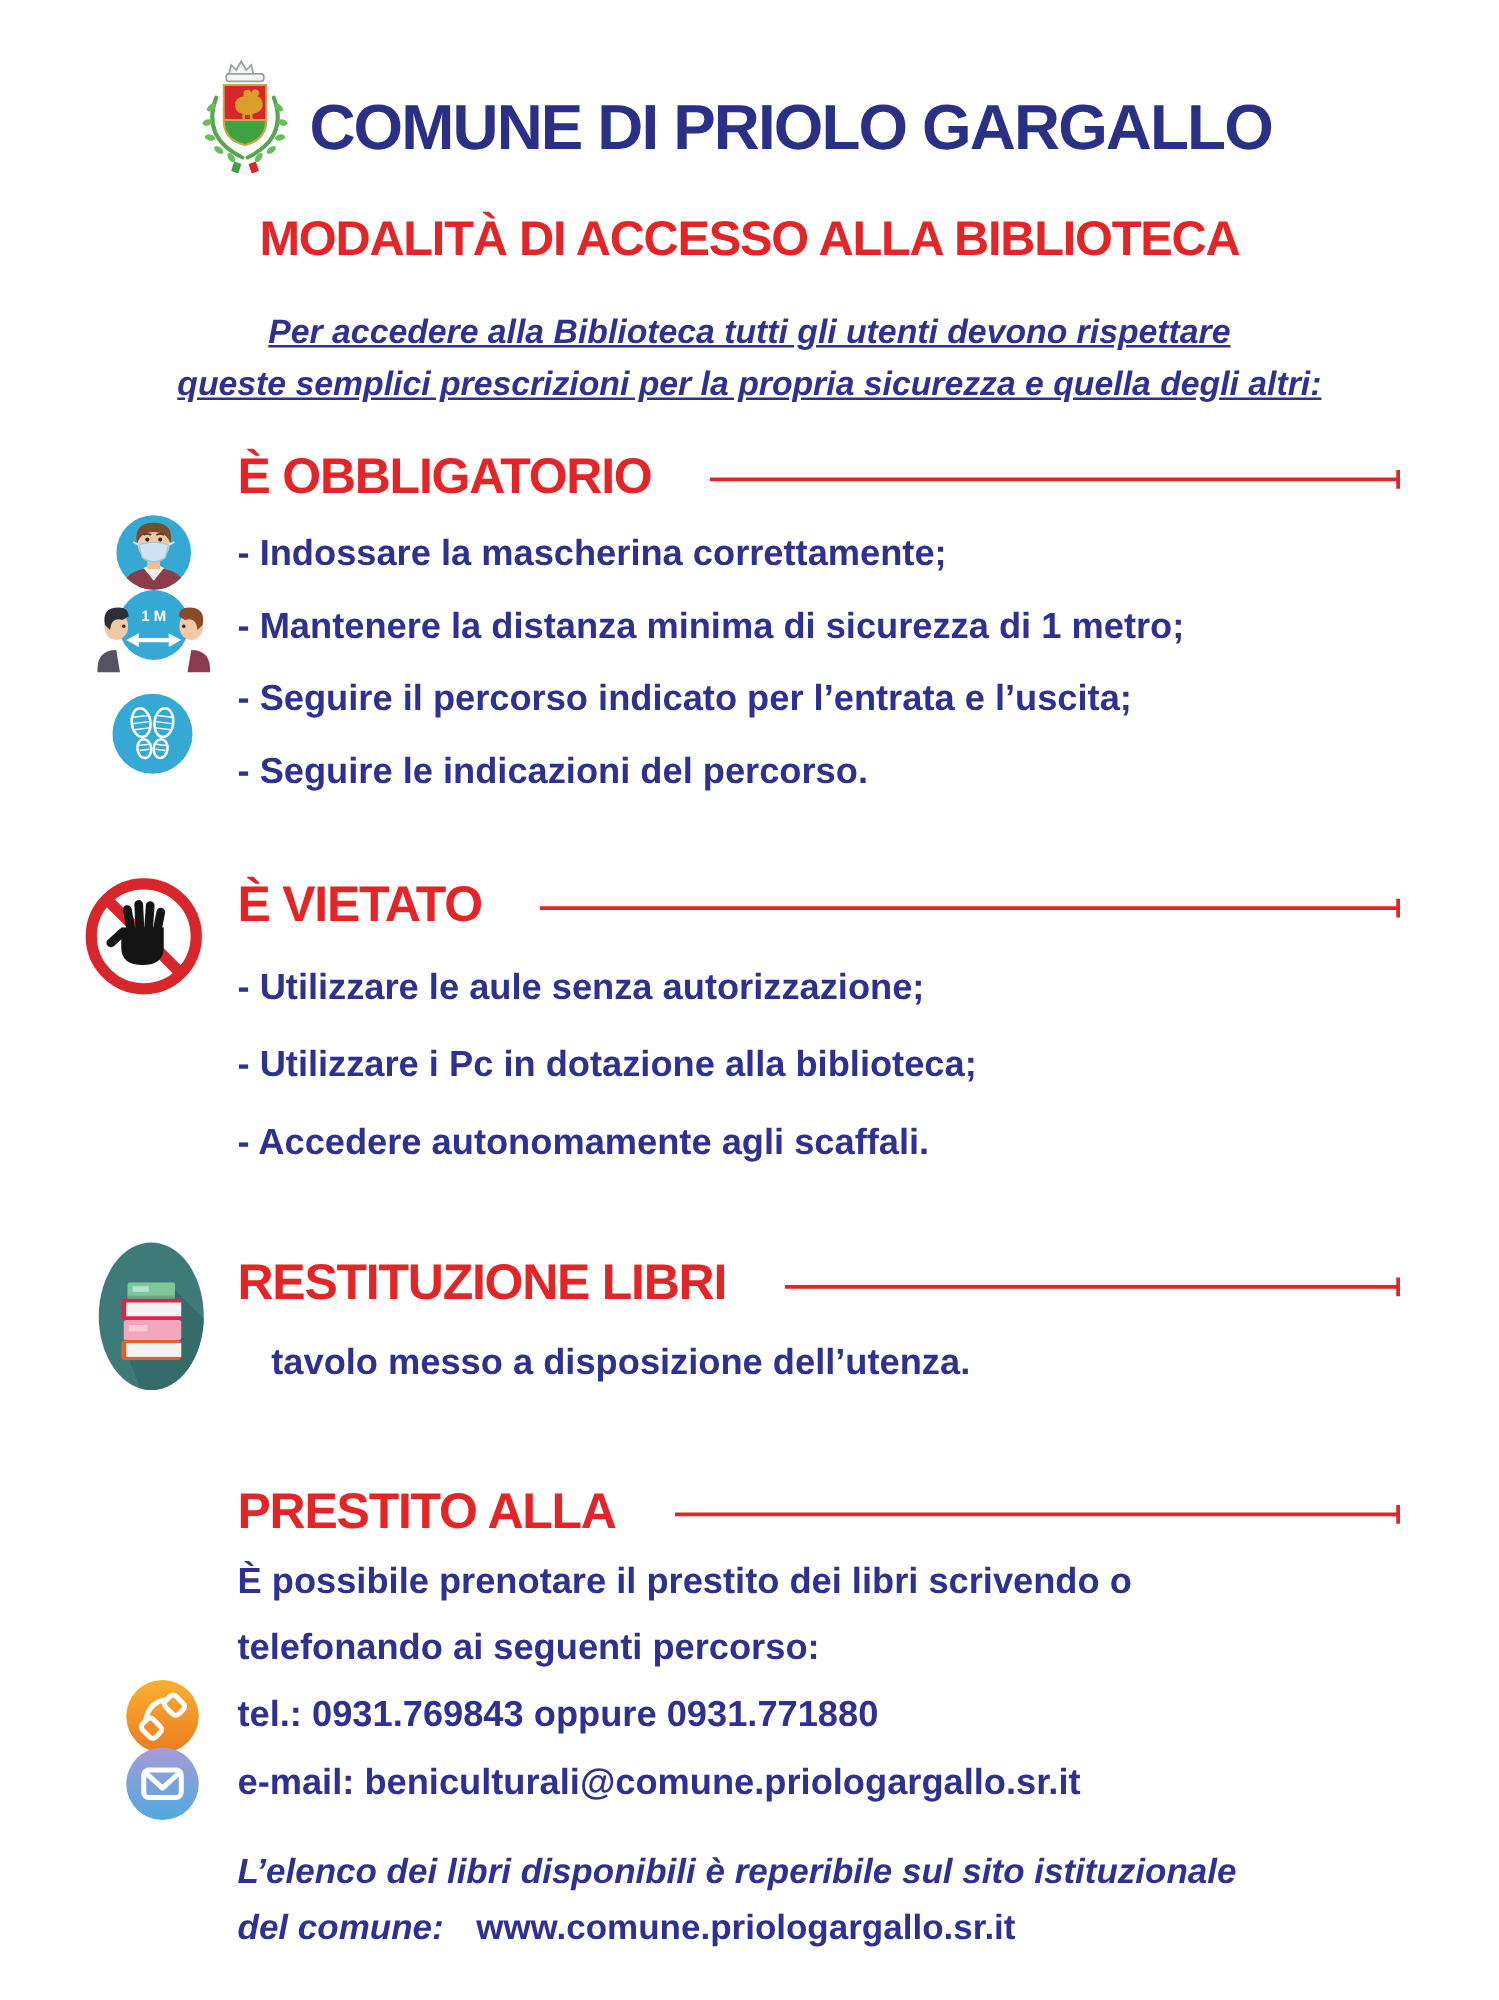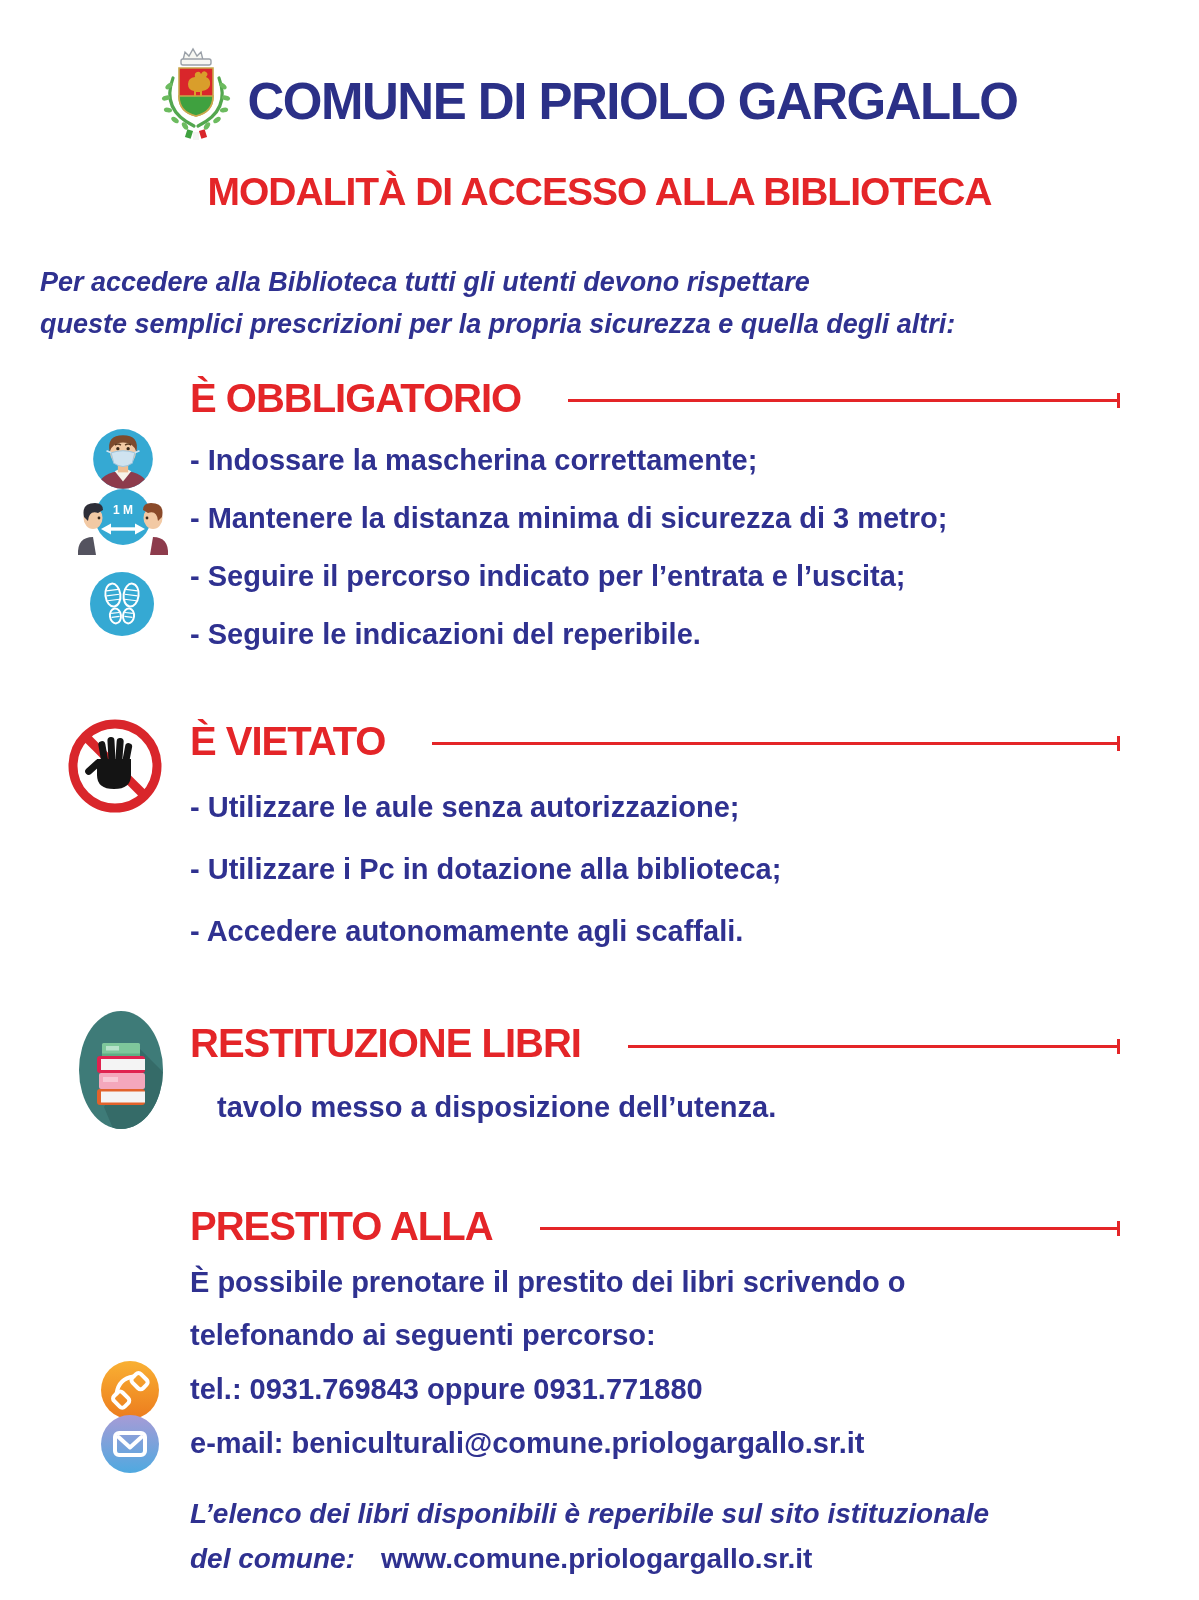--- a/index.html
+++ b/index.html
@@ -12,21 +12,21 @@
     font-family:"Liberation Sans",sans-serif;
     font-weight:700;
     color:#2f3190;
   }
   
   .header{display:flex;align-items:center;justify-content:center;padding-top:46px;gap:12px;margin-left:-26px;}
   .crest{width:80px;height:110px;flex:0 0 auto;}
   .crest svg{width:100%;height:100%;display:block;}
   .page-title{margin:0;font-size:51px;letter-spacing:-1.5px;color:#2b3087;white-space:nowrap;}
   .page-subtitle{margin:14px 0 0 0;text-align:center;font-size:39px;letter-spacing:-1px;color:#e42528;white-space:nowrap;}
-  .intro{margin:48px 40px 0 40px;font-style:italic;font-size:27px;line-height:1.55;}
+  .intro{margin:31px 40px 0 40px;text-align:center;font-style:italic;font-size:27px;line-height:1.55;text-decoration:underline;}
   
   .section{position:relative;padding-left:190px;padding-right:79px;}
   .sec-heading{display:flex;align-items:center;gap:17px;}
   .sec-label{color:#e42528;font-size:40px;letter-spacing:-1px;white-space:nowrap;line-height:1.1;}
   .rule{flex:1;height:3px;background:#e42528;margin-left:30px;position:relative;top:3px;}
   .rule::after{content:"";position:absolute;right:0;top:-6px;width:3px;height:15px;background:#e42528;}
   .item{position:relative;margin:22px 0 0 0;font-size:29px;line-height:1.25;}
   .icon-box{position:absolute;display:block;}
   .icon-box svg{display:block;width:100%;height:100%;}
   
@@ -148,21 +148,21 @@
           <ellipse cx="17" cy="37" rx="9.5" ry="11" fill="#f2c9a4"></ellipse>
           <path d="M8,36 q-3,-14 11,-14 q8,0 8,7 l-5,3 q-9,-3 -10,8 z" fill="#2e2e38"></path>
           <circle cx="23" cy="37" r="1.4" fill="#3a2a1d"></circle>
 
           <path d="M92,74 q1,-18 -15,-18 l-3,18 z" fill="#8d3b4c"></path>
           <ellipse cx="77" cy="37" rx="9.5" ry="11" fill="#f2c9a4"></ellipse>
           <path d="M86,36 q3,-14 -11,-14 q-8,0 -8,7 l5,3 q9,-3 10,8 z" fill="#8a4a2a"></path>
           <circle cx="71" cy="37" r="1.4" fill="#3a2a1d"></circle>
         </svg>
       </span>
-      <span>- Mantenere la distanza minima di sicurezza di 3 metro;</span>
+      <span>- Mantenere la distanza minima di sicurezza di 1 metro;</span>
     </p>
 
     <p class="item">
       <span class="icon-box foot-pos">
         <svg viewBox="0 0 72 72" xmlns="http://www.w3.org/2000/svg">
           <circle cx="36" cy="36" r="32" fill="#35a9d3"></circle>
           <g fill="none" stroke="#ffffff" stroke-width="2">
             <g transform="rotate(-7 28 36)">
               <ellipse cx="28" cy="27" rx="7.5" ry="11.5"></ellipse>
               <ellipse cx="28" cy="48" rx="5.5" ry="7.5"></ellipse>
@@ -173,21 +173,21 @@
               <ellipse cx="44" cy="48" rx="5.5" ry="7.5"></ellipse>
               <path d="M38,22 h12 M37.5,27 h13 M38,32 h12 M40,45 h8 M40,49 h8" stroke-width="1.1"></path>
             </g>
           </g>
         </svg>
       </span>
       <span>- Seguire il percorso indicato per l’entrata e l’uscita;</span>
     </p>
 
     <p class="item">
-      <span>- Seguire le indicazioni del reperibile.</span>
+      <span>- Seguire le indicazioni del percorso.</span>
     </p>
   </section>
 
   <section class="section sec-vietato">
     <span class="icon-box ban-pos">
       <svg viewBox="0 0 102 102" xmlns="http://www.w3.org/2000/svg">
         <circle cx="51" cy="51" r="42" fill="none" stroke="#d9262b" stroke-width="9"></circle>
         <line x1="20" y1="20" x2="82" y2="82" stroke="#d9262b" stroke-width="9"></line>
         <g fill="#141414">
           <rect x="36" y="26" width="7" height="26" rx="3.5" transform="rotate(-10 39.5 39)"></rect>

